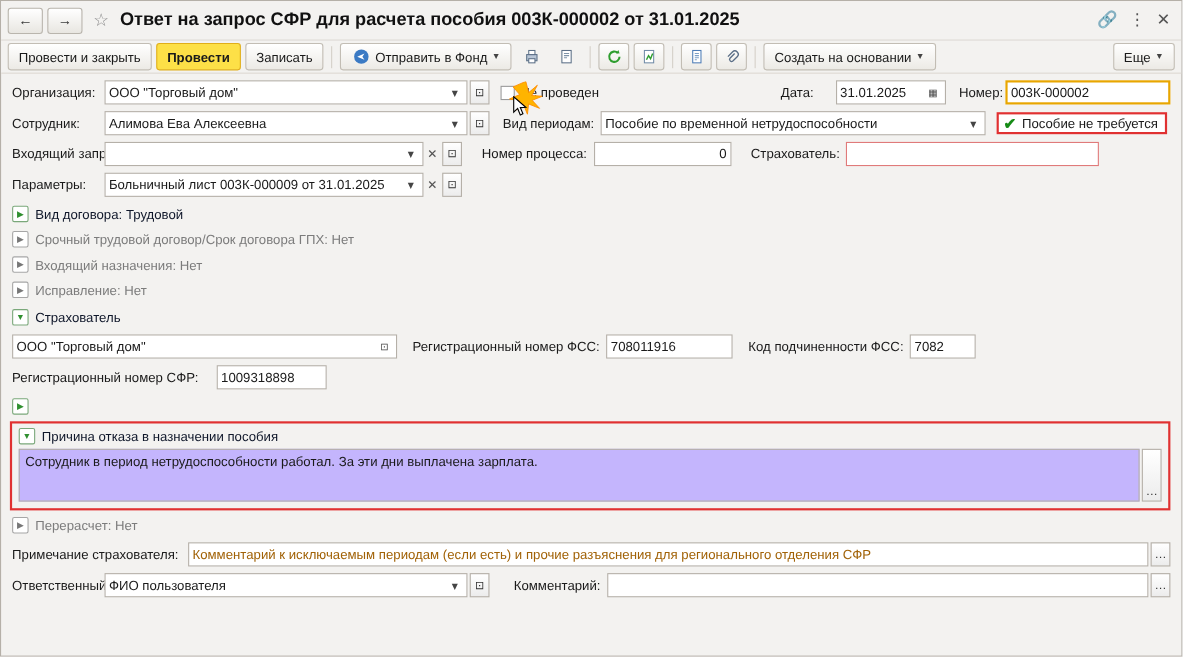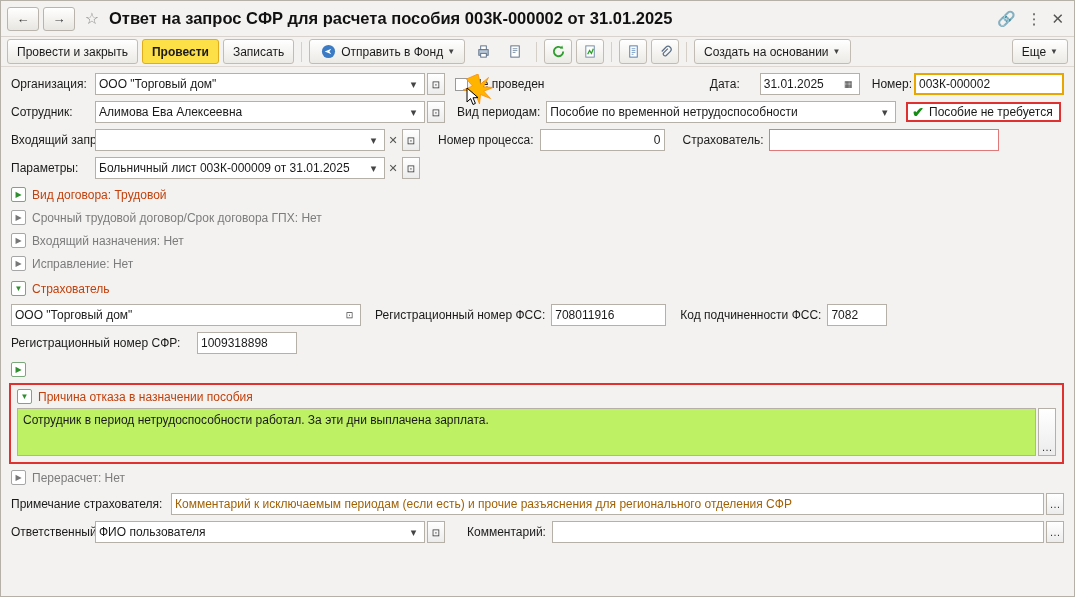--- a/index.html
+++ b/index.html
@@ -300,21 +300,21 @@
     color: #2f8f2f;
     background: #fff;
     cursor: pointer;
     flex: none;
   }
   .tri.grey {
     border-color: #a6a6a6;
     color: #777;
   }
   .grp-lbl { font-size: 12px; }
-  .grp-lbl.green { color: #c2410c; }
+  .grp-lbl.green { color: #0f172a; }
   .grp-lbl.grey { color: #7c7c7c; }
 
   
   .reason-block {
     border: 2px solid #e03131;
     padding: 4px 6px 6px 6px;
     margin: 4px 0 4px -2px;
     box-sizing: border-box;
   }
   .reason-head {
@@ -324,21 +324,21 @@
     margin-bottom: 4px;
   }
   .textarea-wrap {
     display: flex;
     align-items: stretch;
   }
   .textarea {
     flex: 1;
     height: 48px;
     border: 1px solid #b5b0a8;
-    background: #bef264;
+    background: #c4b5fd;
     padding: 4px 5px;
     box-sizing: border-box;
     font-size: 12px;
     color: #1a1a1a;
   }
   .dots-btn {
     width: 18px;
     border: 1px solid #b5b0a8;
     background: linear-gradient(#ffffff, #ececec);
     margin-left: 2px;

